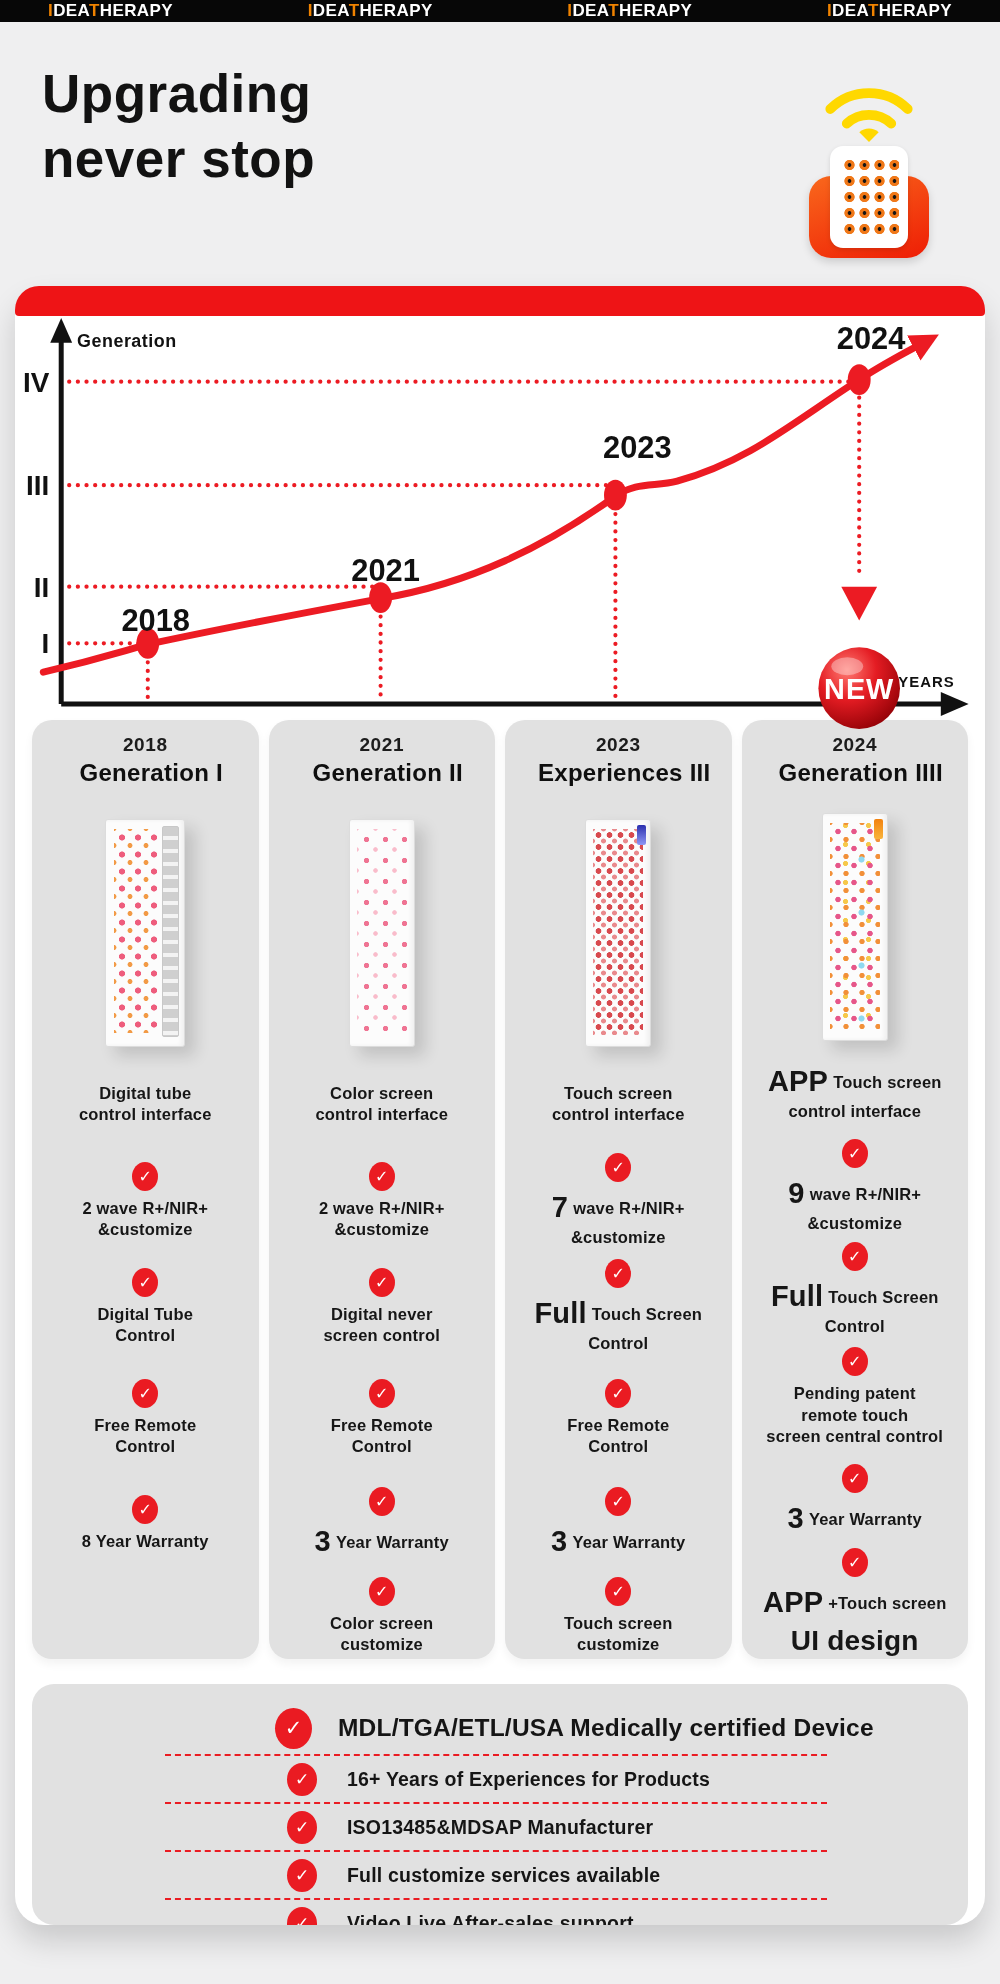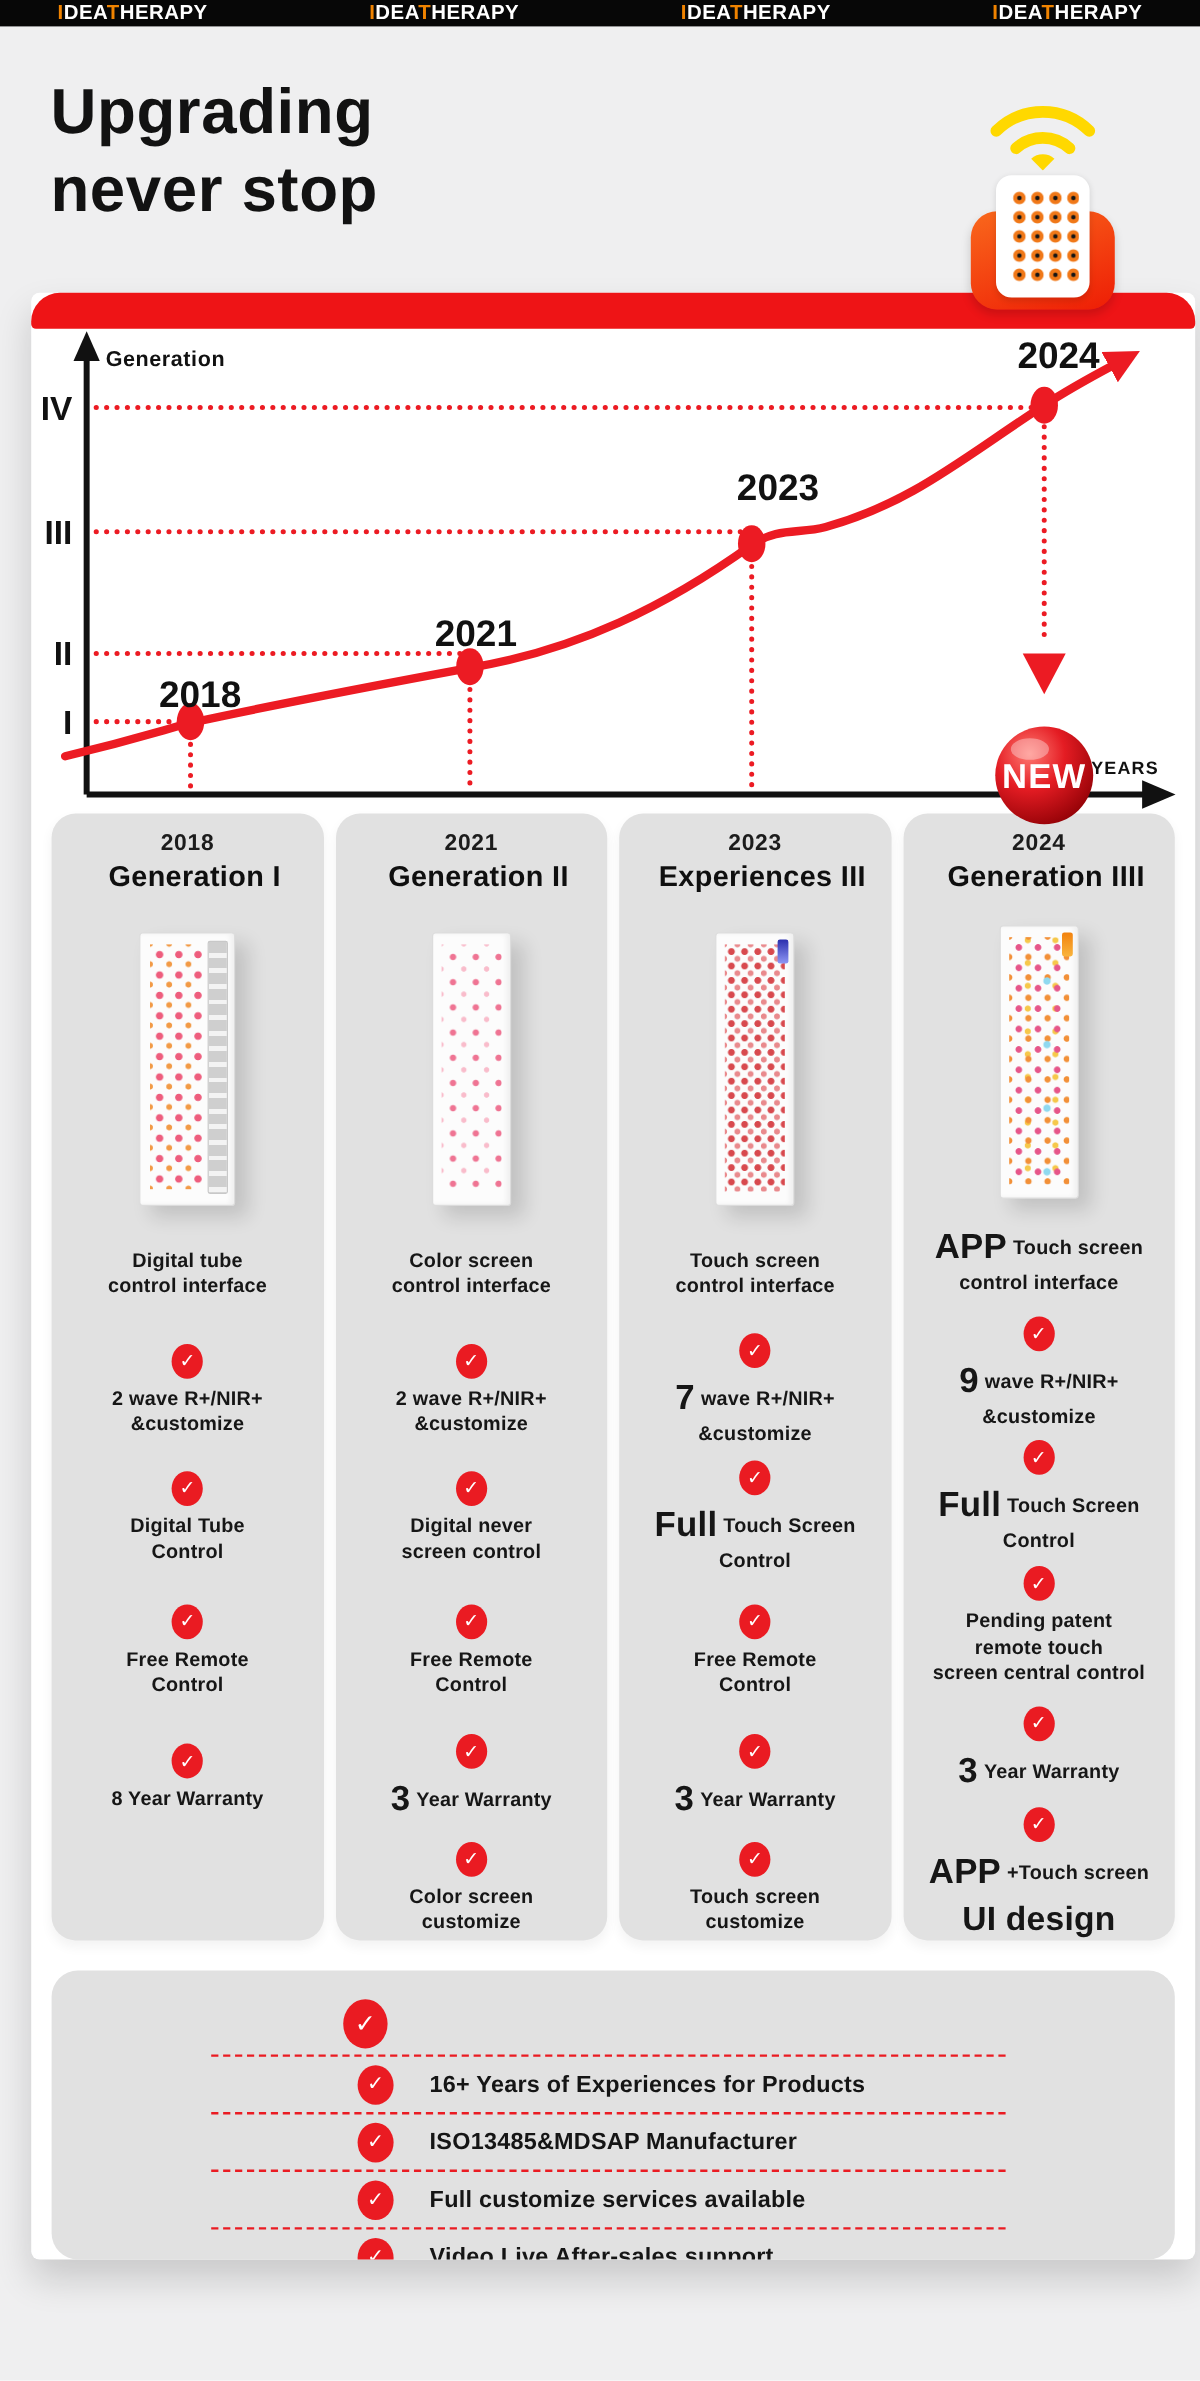--- a/index.html
+++ b/index.html
@@ -5,33 +5,33 @@
   html,body{margin:0;padding:0;}
   body{font-family:"Liberation Sans","DejaVu Sans",sans-serif;}
   .page{position:relative;width:1000px;height:1984px;background:#efeff0;overflow:hidden;}
 
   
   .banner{height:22px;background:#070707;display:flex;align-items:center;justify-content:space-between;padding:0 48px;}
   .logo{font-weight:bold;font-size:17px;letter-spacing:.4px;color:#fff;white-space:nowrap;}
   .logo .o{color:#f08300;}
 
   
-  .hero{position:relative;height:222px;}
+  .hero{position:relative;height:264px;}
   .hero-title{padding:40px 0 0 42px;font-size:53px;line-height:1.22;font-weight:bold;color:#121212;letter-spacing:.5px;}
   .hero-icon{position:absolute;top:58px;right:46px;width:170px;height:176px;}
   .wifi{position:absolute;top:0;left:50%;transform:translateX(-50%);width:100px;height:62px;}
   .ri-red{position:absolute;left:50%;top:96px;transform:translateX(-50%);width:120px;height:82px;
           background:linear-gradient(160deg,#f9681c,#ee1d05);border-radius:22px;box-shadow:0 4px 8px rgba(0,0,0,.15);}
   .ri-white{position:absolute;left:50%;top:66px;transform:translateX(-50%);width:78px;height:102px;background:#fff;border-radius:13px;box-shadow:0 2px 5px rgba(0,0,0,.12);}
   .ri-grid{position:absolute;inset:9px 9px 9px 11px;
      background-image:radial-gradient(circle,#151515 1.5px,#f07818 2.2px 4.8px,rgba(0,0,0,0) 5.5px);
      background-size:15px 16px;background-position:1px 2px;background-repeat:repeat;}
 
   
-  .main-card{margin:0 26px;width:970px;background:#ffffff;border-radius:7px;box-shadow:0 16px 30px rgba(0,0,0,.16);}
+  .main-card{margin:0 15px;width:970px;background:#ffffff;border-radius:29px;box-shadow:0 16px 30px rgba(0,0,0,.16);}
   .top-bar{height:30px;background:#ee1416;border-radius:24px 24px 4px 4px;}
   .chart{height:398px;position:relative;z-index:3;}
   .chart svg{overflow:visible;display:block;}
 
   
   .cols{display:flex;gap:10px;padding:0 17px;margin-top:6px;height:939px;position:relative;z-index:1;}
   .col-card{flex:1;background:#e1e1e1;border-radius:20px;display:flex;flex-direction:column;box-shadow:0 5px 10px rgba(0,0,0,.05);}
   .col-head{height:72px;padding-top:14px;text-align:center;}
   .col-year{font-size:19px;font-weight:bold;color:#1c1c1c;letter-spacing:.6px;}
   .col-title{font-size:24px;font-weight:bold;color:#0f0f0f;margin-top:3px;letter-spacing:.3px;padding-left:12px;}
@@ -361,20 +361,21 @@
             <div class="t">
               <div><span class="big">APP</span><span>+Touch screen</span></div>
               <div class="big2">UI design</div>
             </div>
           </div>
         </div>
       </div>
     <div class="footer-card" id="footer">
         <div class="f-row lg">
           <span class="f-check">✓</span>
+          <span class="f-text">MDL/TGA/ETL/USA Medically certified Device</span>
         </div>
         <div class="f-div"></div>
         <div class="f-row">
           <span class="f-check">✓</span>
           <span class="f-text">16+ Years of Experiences for Products</span>
         </div>
         <div class="f-div"></div>
         <div class="f-row">
           <span class="f-check">✓</span>
           <span class="f-text">ISO13485&amp;MDSAP Manufacturer</span>

